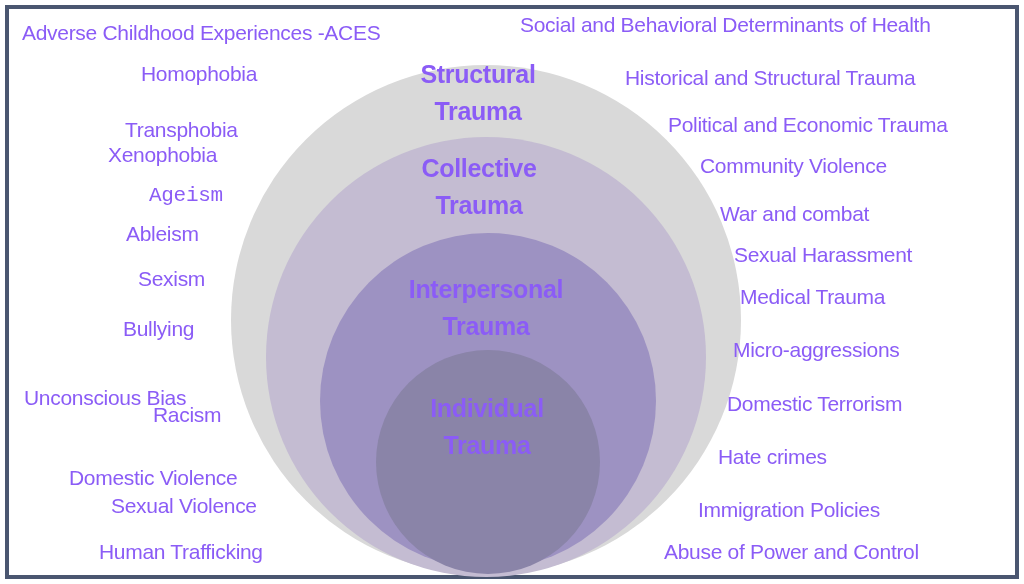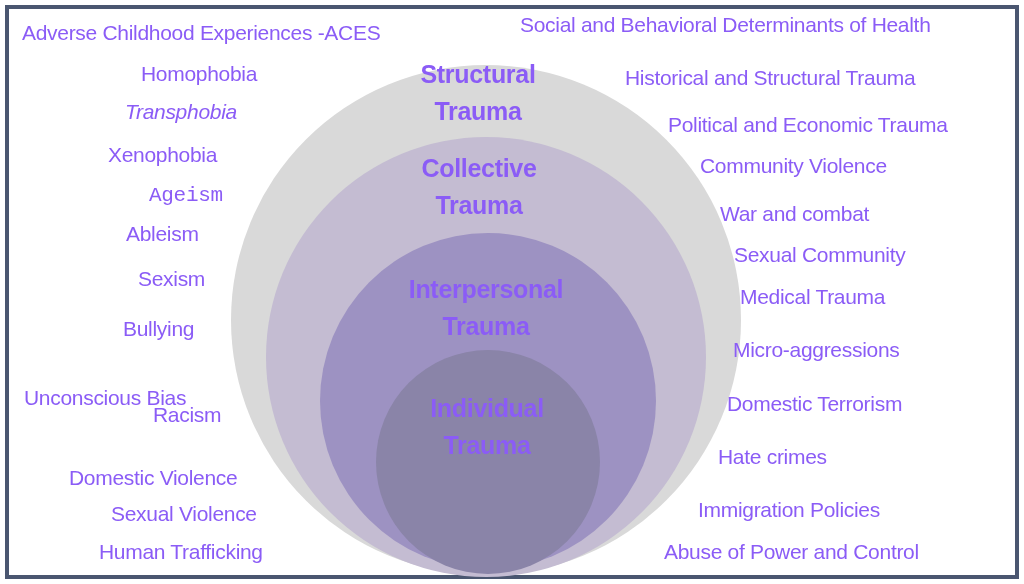--- a/index.html
+++ b/index.html
@@ -48,36 +48,36 @@
   <span>Interpersonal</span>
   <span>Trauma</span>
 </div>
 <div class="ring-title" style="left:367px; top:390px;">
   <span>Individual</span>
   <span>Trauma</span>
 </div>
 
 <div class="lbl" style="left:22px; top:21px;">Adverse Childhood Experiences -ACES</div>
 <div class="lbl" style="left:141px; top:62px;">Homophobia</div>
-<div class="lbl" style="left:125px; top:100px;font-style:italic;">Transphobia</div>
+<div class="lbl" style="left:125px; top:118px;">Transphobia</div>
 <div class="lbl" style="left:108px; top:143px;">Xenophobia</div>
 <div class="lbl" style="left:149px; top:184px;font-family:Liberation Mono, monospace;">Ageism</div>
 <div class="lbl" style="left:126px; top:222px;">Ableism</div>
 <div class="lbl" style="left:138px; top:267px;">Sexism</div>
 <div class="lbl" style="left:123px; top:317px;">Bullying</div>
 <div class="lbl" style="left:24px; top:362px;margin-top:24px;">Unconscious Bias</div>
 <div class="lbl" style="left:153px; top:403px;">Racism</div>
 <div class="lbl" style="left:69px; top:449px;margin-top:17px;">Domestic Violence</div>
-<div class="lbl" style="left:111px; top:494px;margin-top:8px;">Sexual Violence</div>
+<div class="lbl" style="left:111px; top:494px;">Sexual Violence</div>
 <div class="lbl" style="left:99px; top:540px;">Human Trafficking</div>
 
 <div class="lbl" style="left:520px; top:13px;">Social and Behavioral Determinants of Health</div>
 <div class="lbl" style="left:625px; top:66px;">Historical and Structural Trauma</div>
 <div class="lbl" style="left:668px; top:113px;">Political and Economic Trauma</div>
 <div class="lbl" style="left:700px; top:154px;">Community Violence</div>
 <div class="lbl" style="left:720px; top:202px;">War and combat</div>
-<div class="lbl" style="left:734px; top:243px;">Sexual Community</div>
+<div class="lbl" style="left:734px; top:243px;">Sexual Harassment</div>
 <div class="lbl" style="left:740px; top:285px;">Medical Trauma</div>
 <div class="lbl" style="left:733px; top:338px;">Micro-aggressions</div>
 <div class="lbl" style="left:727px; top:392px;">Domestic Terrorism</div>
 <div class="lbl" style="left:718px; top:445px;text-align:center;">Hate crimes</div>
 <div class="lbl" style="left:698px; top:498px;">Immigration Policies</div>
 <div class="lbl" style="left:664px; top:540px;">Abuse of Power and Control</div>
 
 </body></html>

